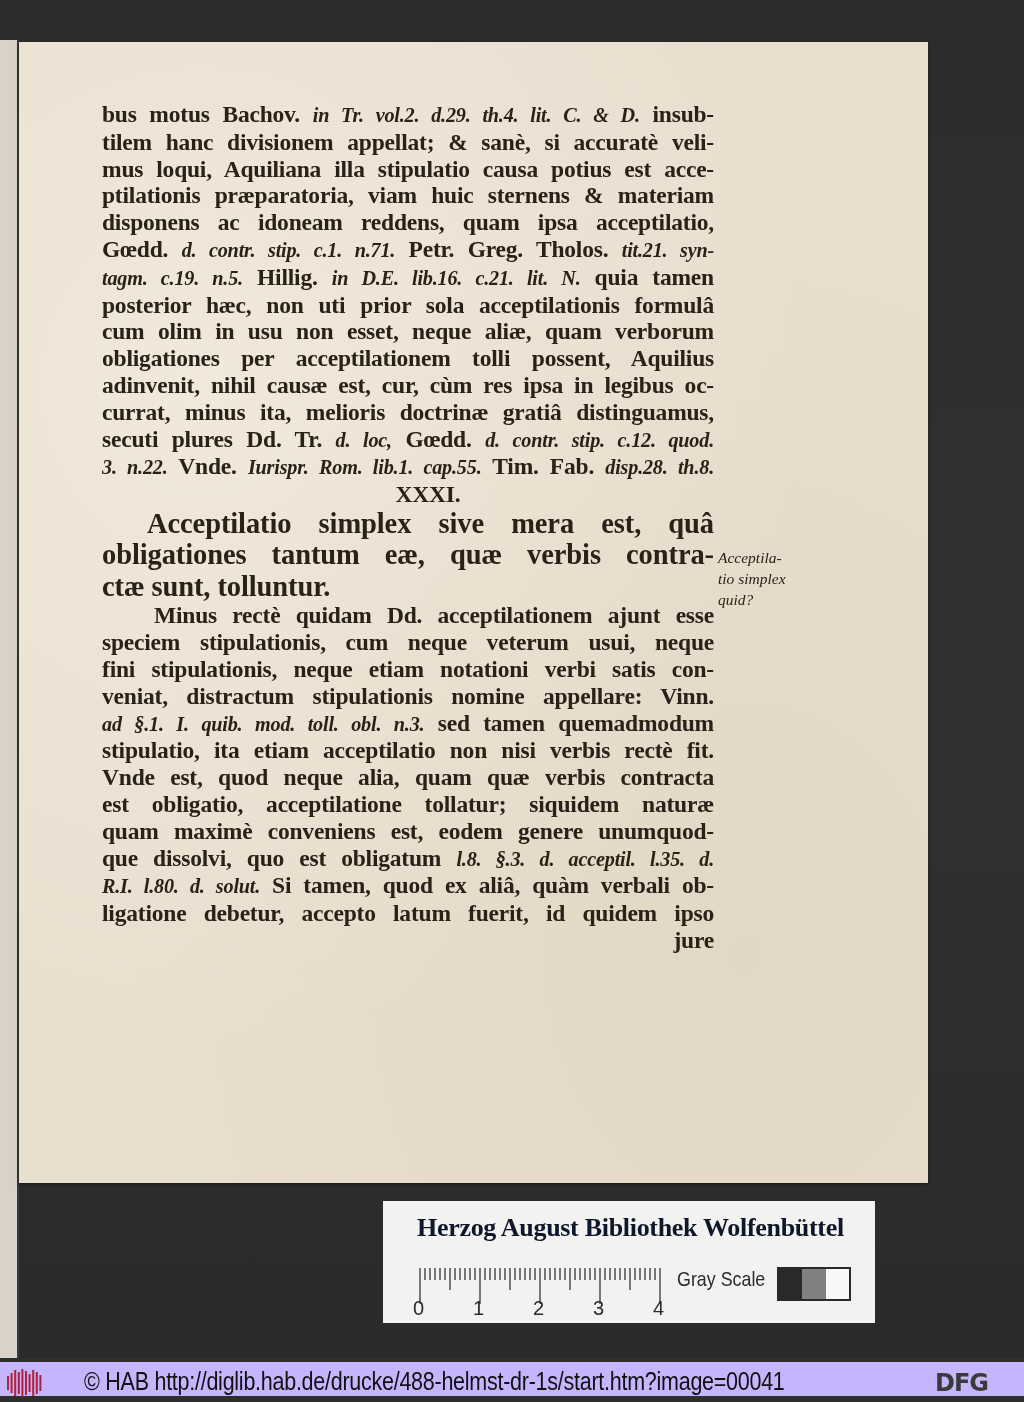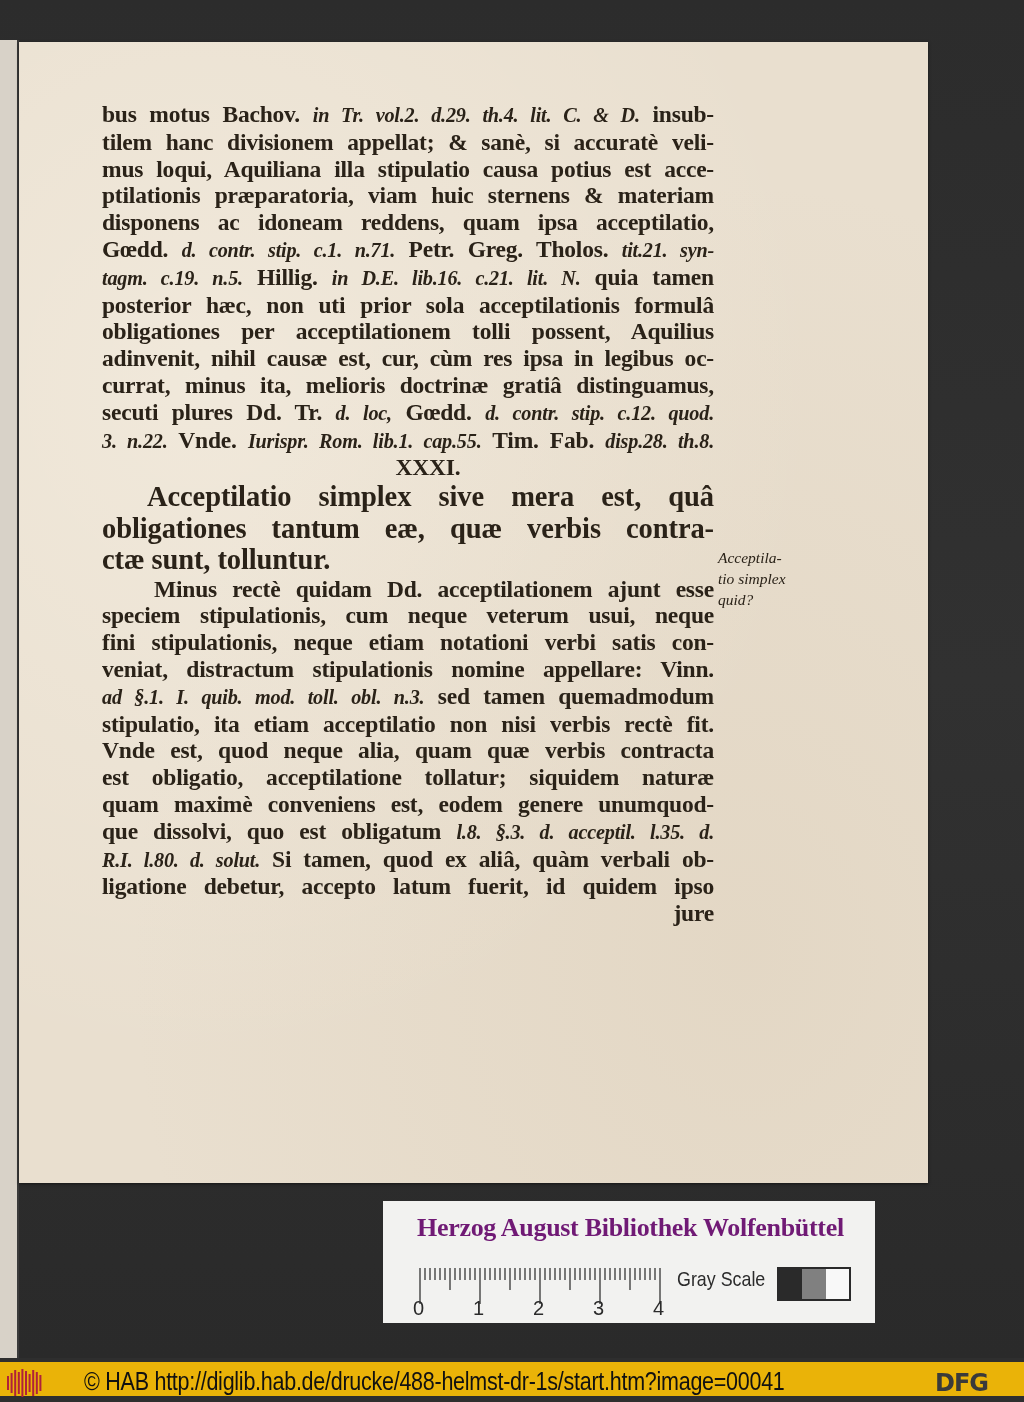--- a/index.html
+++ b/index.html
@@ -53,21 +53,21 @@
       font-family: "Liberation Serif", serif; font-style: italic;
       font-size: 15.5px; line-height: 21px; color: #2a2218;
     }
     .card {
       position: absolute; left: 383px; top: 1201px; width: 492px; height: 122px;
       background: #f2f2f0;
     }
     .card-title {
       position: absolute; left: 34px; top: 12px;
       font-family: "Liberation Serif", serif; font-weight: bold;
-      font-size: 26px; color: #701a75; white-space: nowrap; letter-spacing: -0.3px;
+      font-size: 26px; color: #0f172a; white-space: nowrap; letter-spacing: -0.3px;
     }
     .ruler {
       position: absolute; left: 36px; top: 65px; width: 242px; height: 40px;
     }
     .ruler-labels {
       position: absolute; left: 30px; top: 96px; width: 260px; height: 24px;
       font-family: "Liberation Sans", sans-serif; font-size: 20px; color: #2b2b2b;
     }
     .ruler-labels span { position: absolute; top: 0; }
     .gray-label {
@@ -75,21 +75,21 @@
       font-family: "Liberation Sans", sans-serif; font-size: 21px; color: #2b2b2b;
       transform: scaleX(0.85); transform-origin: left center; white-space: nowrap;
     }
     .gray-scale {
       position: absolute; left: 394px; top: 66px; width: 74px; height: 34px;
       border: 2px solid #2a2a2a; display: flex; box-sizing: border-box;
     }
     .gray-scale div { flex: 1; }
     .footer-bar {
       position: absolute; left: 0; top: 1362px; width: 1024px; height: 34px;
-      background: #eab308;
+      background: #c4b5fd;
     }
     .hab-logo { position: absolute; left: 5px; top: 6px; width: 40px; height: 30px; }
     .footer-text {
       position: absolute; left: 84px; top: 5px;
       font-family: "Liberation Sans", sans-serif; font-size: 25px; color: #111;
       white-space: nowrap; transform: scaleX(0.86); transform-origin: left center;
       letter-spacing: -0.3px;
     }
     .dfg-logo {
       position: absolute; left: 935px; top: 5px;
@@ -110,20 +110,21 @@
 <div class="text-block">
   <div id="lines-before">
       <span class="line"><span>bus motus Bachov. </span><i>in Tr. vol.2. d.29. th.4. lit. C. &amp; D.</i><span> insub-</span></span>
       <span class="line"><span>tilem hanc divisionem appellat; &amp; sanè, si accuratè veli-</span></span>
       <span class="line"><span>mus loqui, Aquiliana illa stipulatio causa potius est acce-</span></span>
       <span class="line"><span>ptilationis præparatoria, viam huic sternens &amp; materiam</span></span>
       <span class="line"><span>disponens ac idoneam reddens, quam ipsa acceptilatio,</span></span>
       <span class="line"><span>Gœdd. </span><i>d. contr. stip. c.1. n.71.</i><span> Petr. Greg. Tholos. </span><i>tit.21. syn-</i></span>
       <span class="line"><i>tagm. c.19. n.5.</i><span> Hillig. </span><i>in D.E. lib.16. c.21. lit. N.</i><span> quia tamen</span></span>
       <span class="line"><span>posterior hæc, non uti prior sola acceptilationis formulâ</span></span>
+      <span class="line"><span>cum olim in usu non esset, neque aliæ, quam verborum</span></span>
       <span class="line"><span>obligationes per acceptilationem tolli possent, Aquilius</span></span>
       <span class="line"><span>adinvenit, nihil causæ est, cur, cùm res ipsa in legibus oc-</span></span>
       <span class="line"><span>currat, minus ita, melioris doctrinæ gratiâ distinguamus,</span></span>
       <span class="line"><span>secuti plures Dd. Tr. </span><i>d. loc,</i><span> Gœdd. </span><i>d. contr. stip. c.12. quod.</i></span>
       <span class="line"><i>3. n.22.</i><span> Vnde. </span><i>Iurispr. Rom. lib.1. cap.55.</i><span> Tim. Fab. </span><i>disp.28. th.8.</i></span>
     </div>
   <span class="line heading-num">XXXI.</span>
   <div class="thesis">
     <span class="line indent">Acceptilatio simplex sive mera est, quâ</span>
     <span class="line">obligationes tantum eæ, quæ verbis contra-</span>

